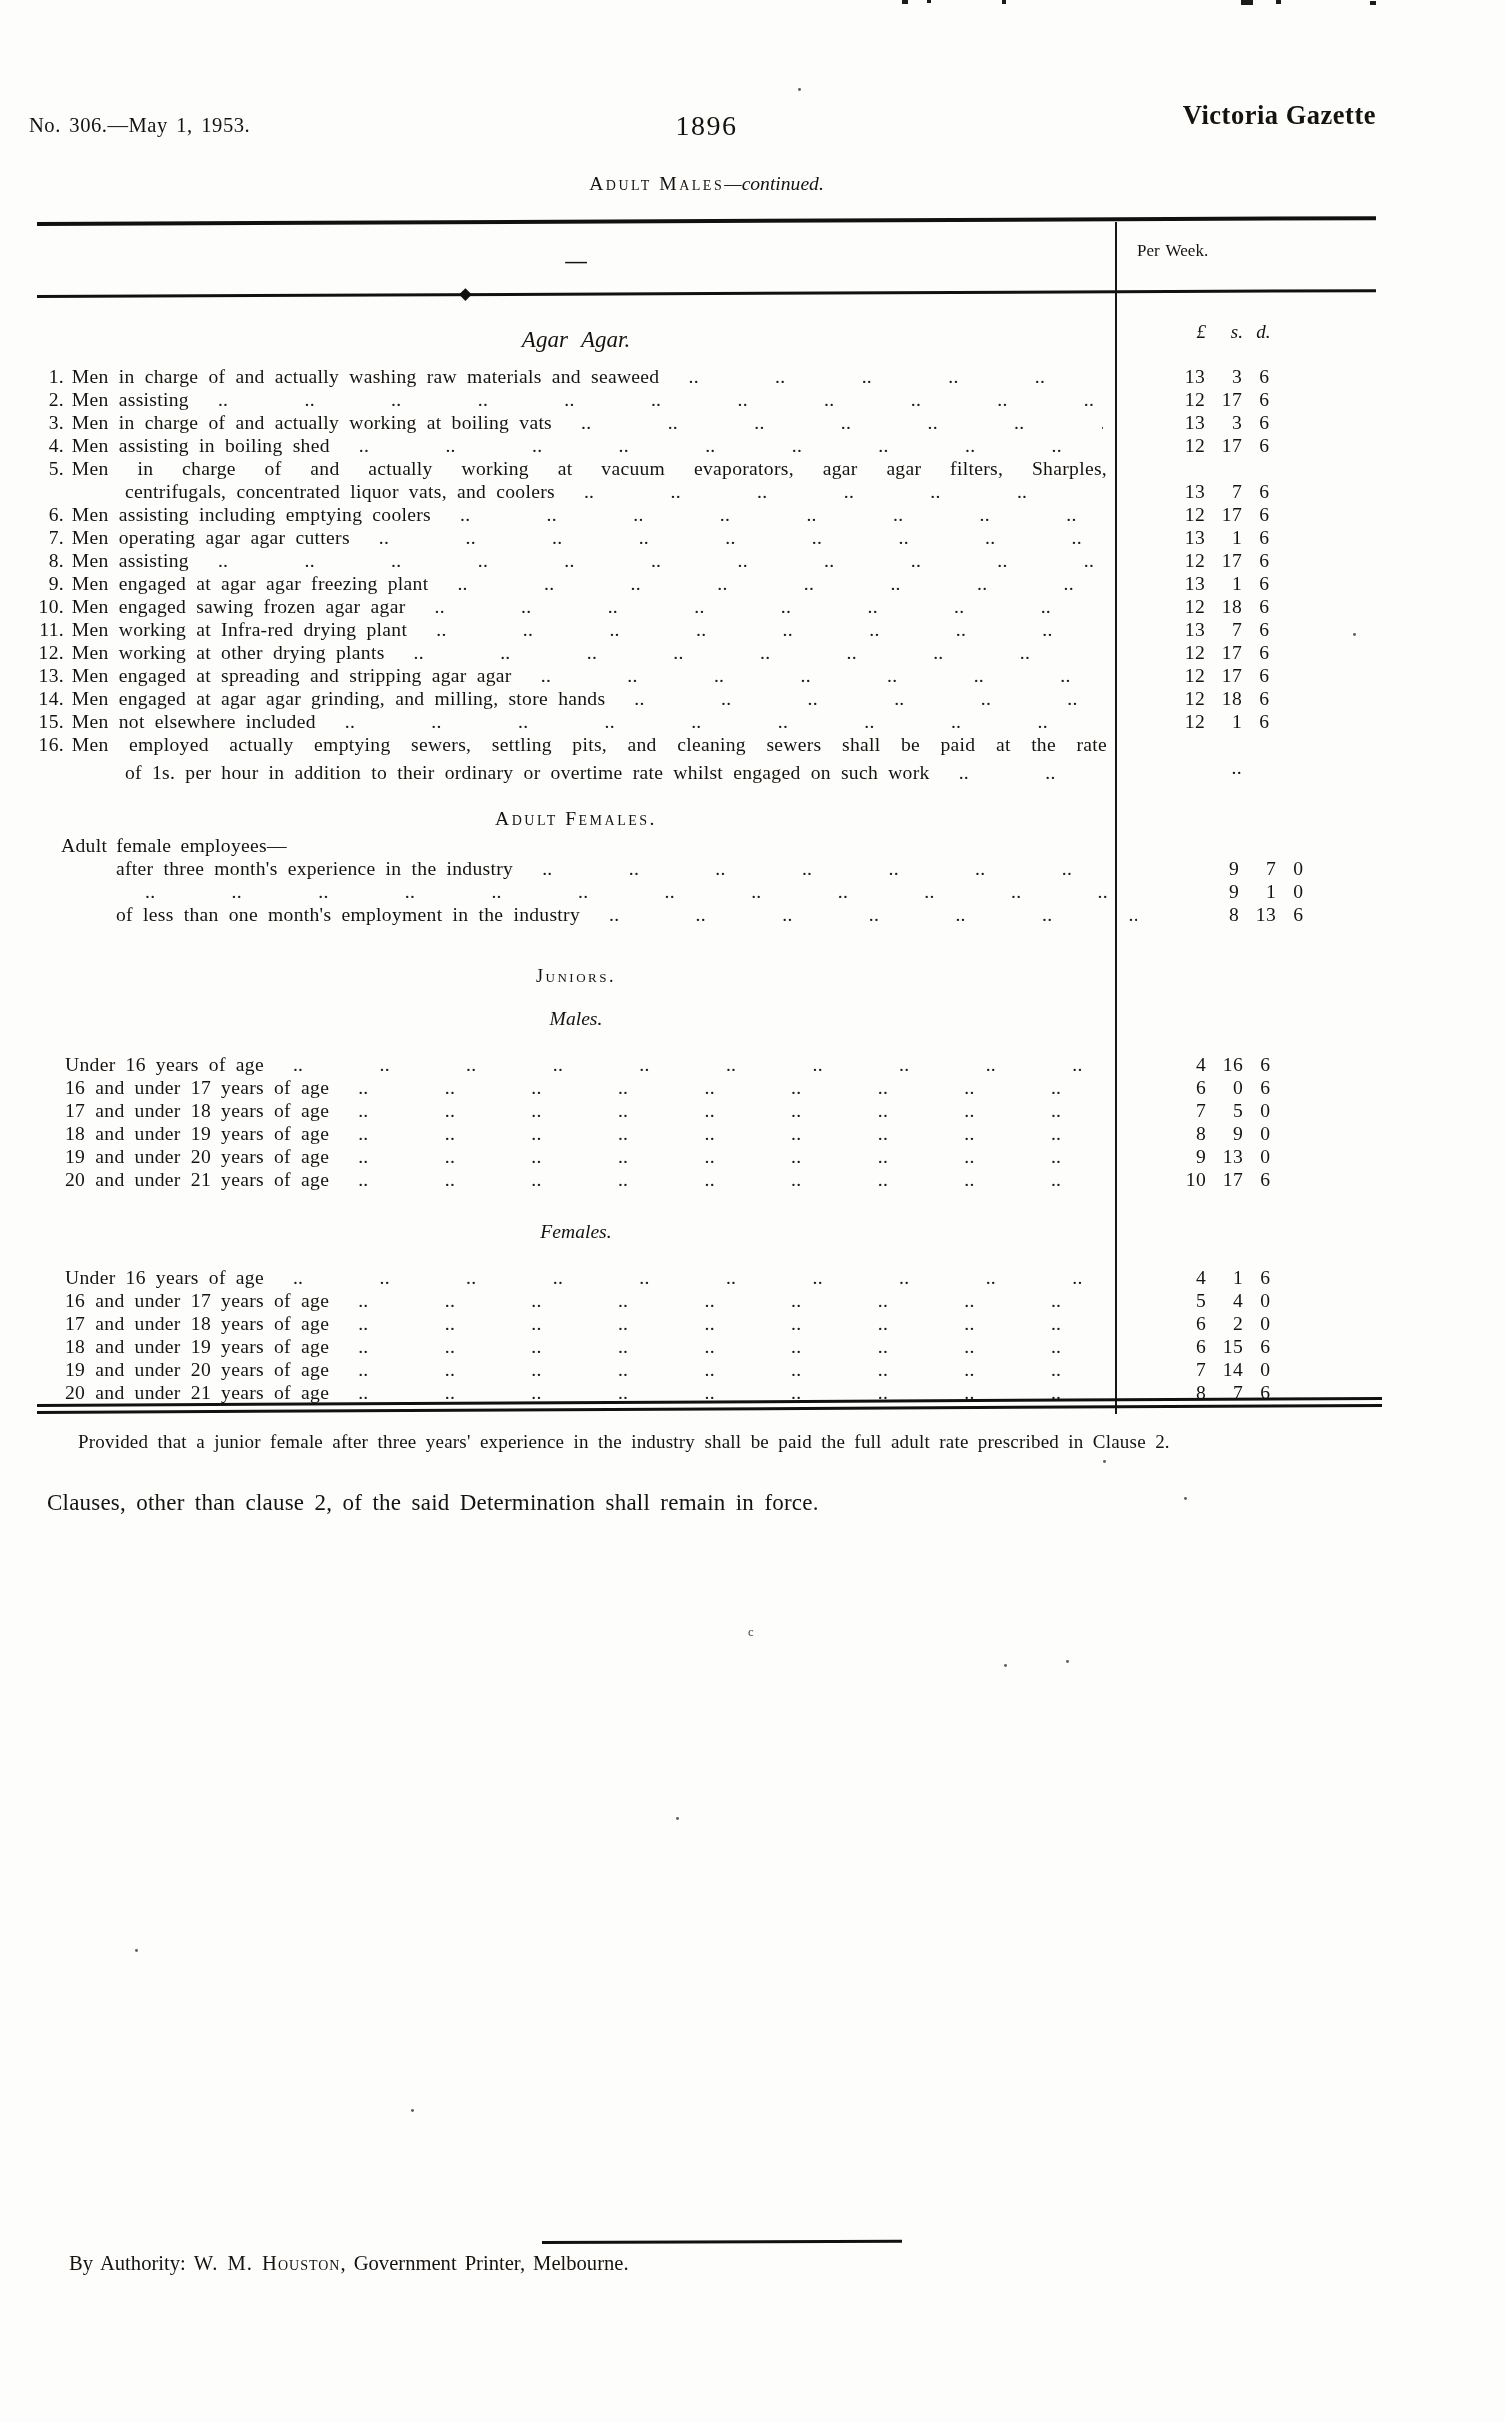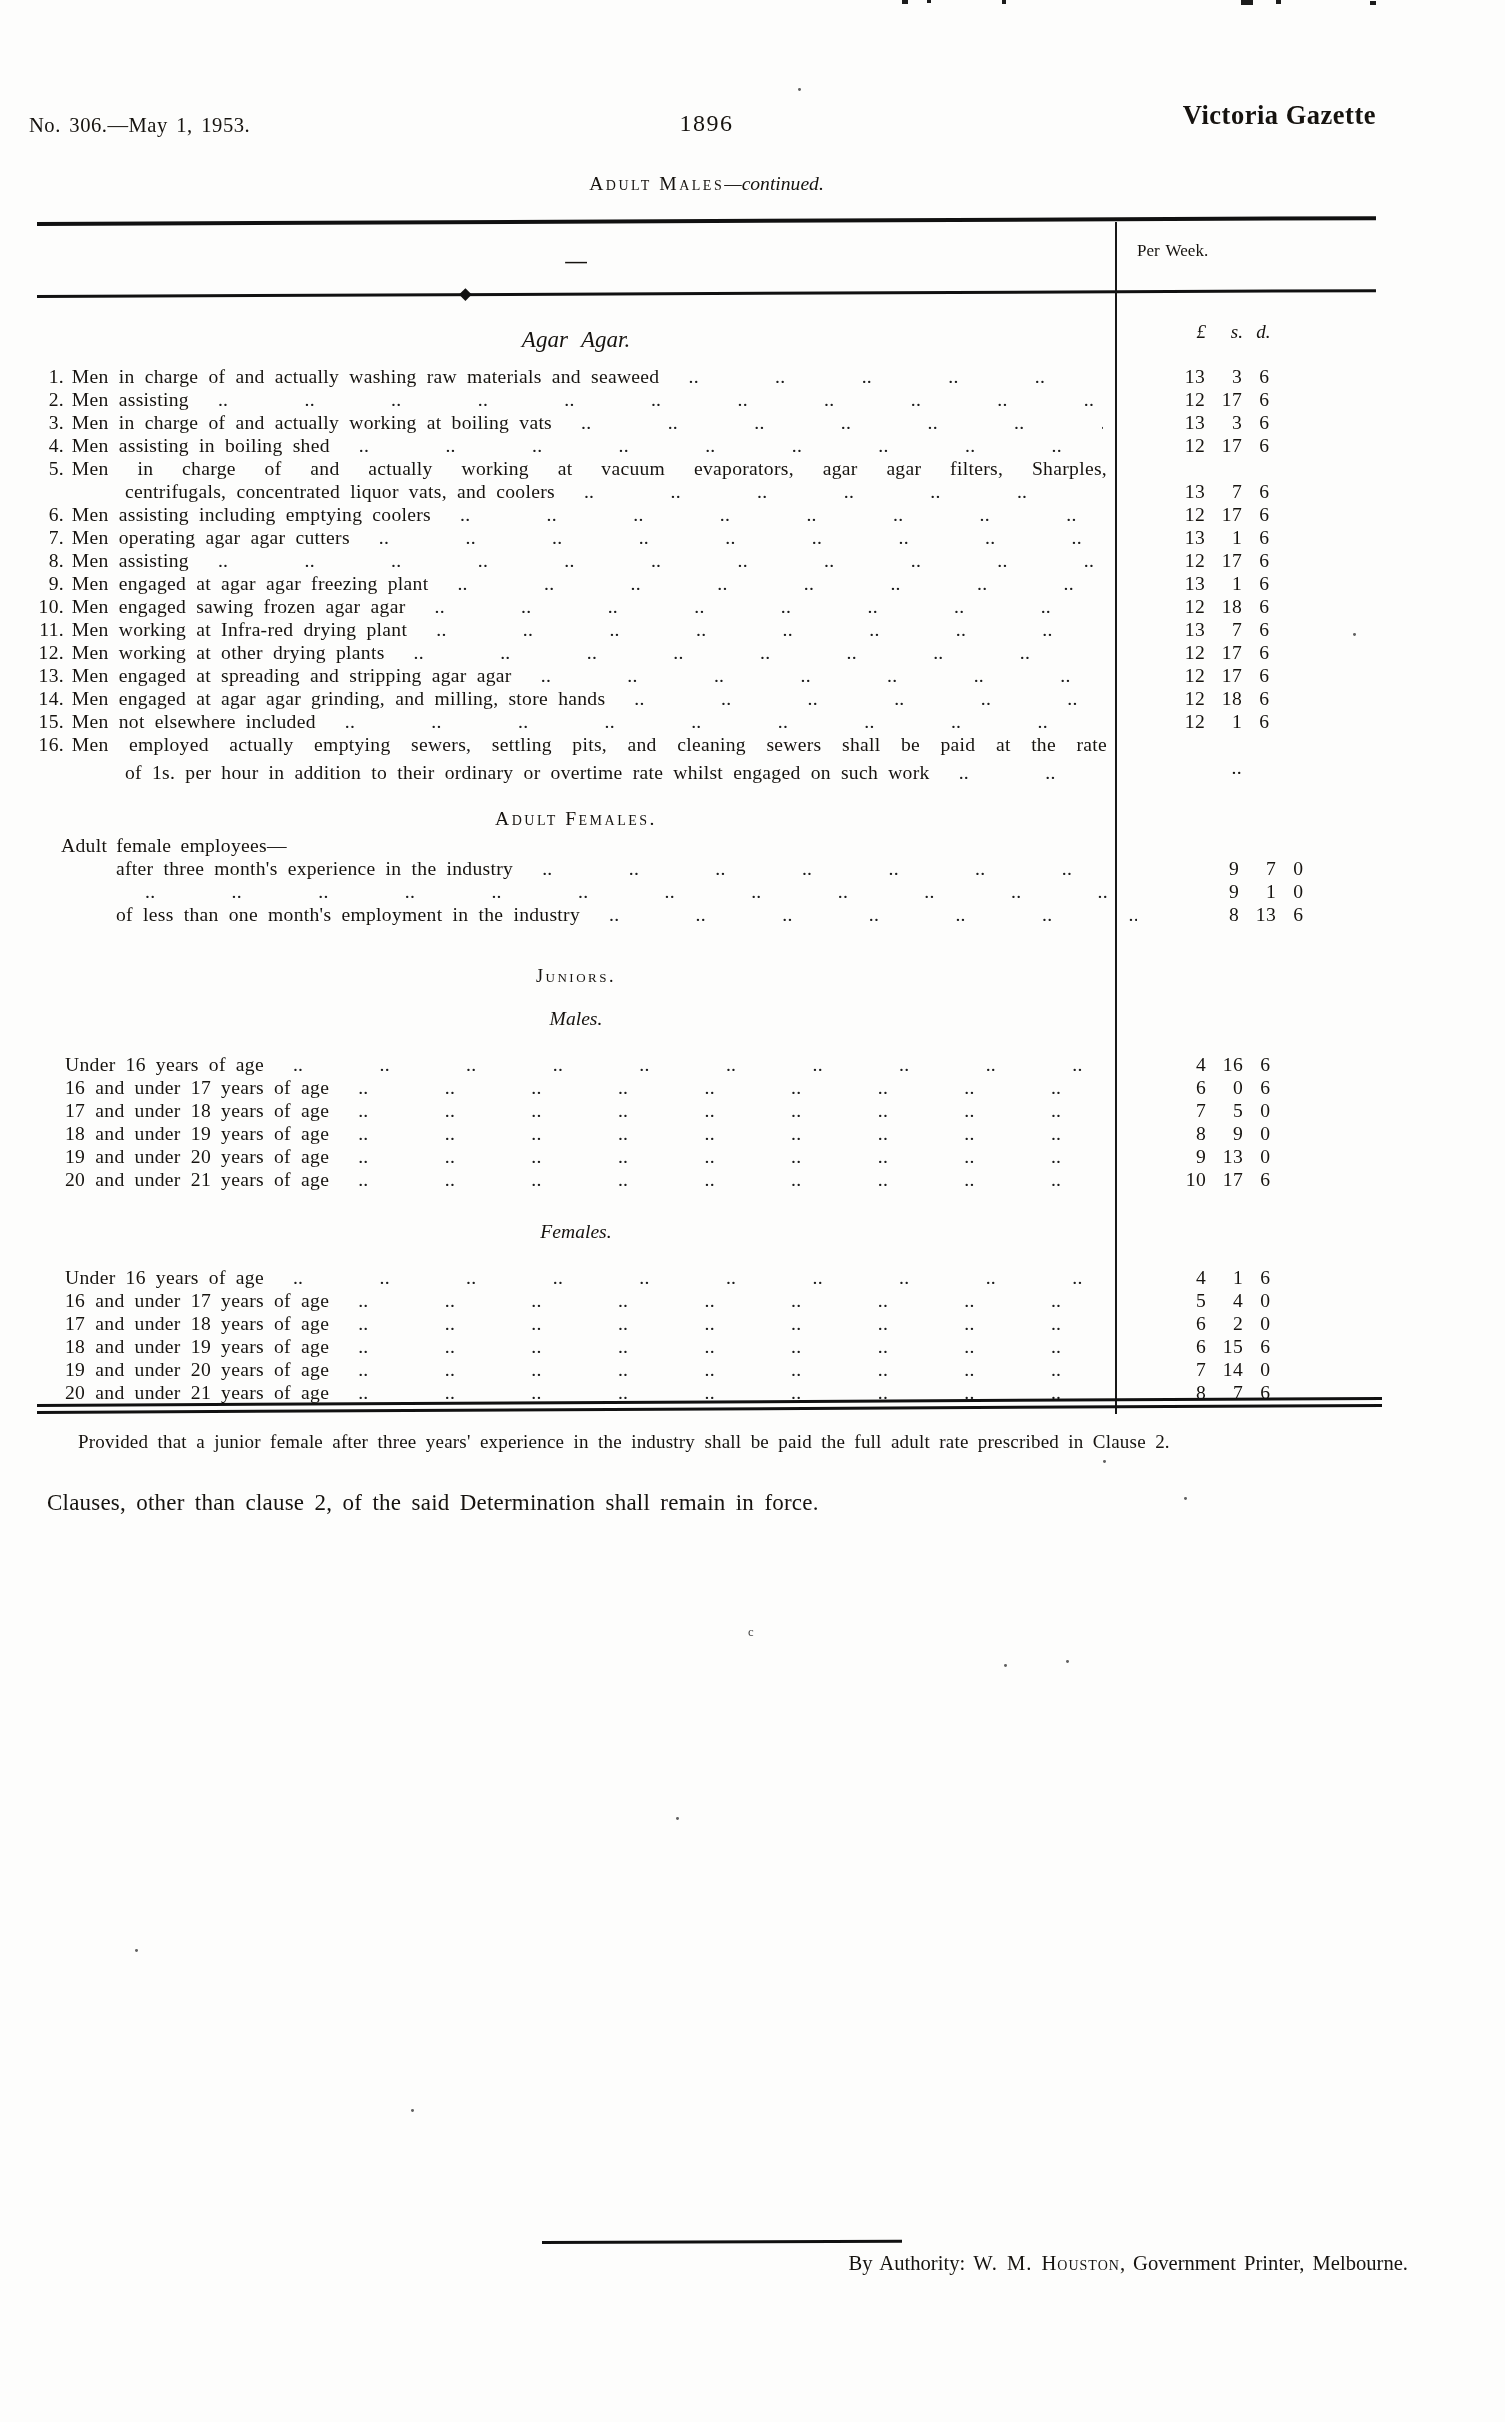--- a/index.html
+++ b/index.html
@@ -17,21 +17,21 @@
   .num{flex:0 0 29px;text-align:right;padding-right:7.8px;white-space:nowrap;}
   .txt{white-space:nowrap;}
   .ldr{flex:1 1 auto;overflow:hidden;white-space:nowrap;word-spacing:71px;padding-left:29px;margin-right:45px;color:#1b1b1b;}
   .rate{flex:0 0 122px;display:flex;white-space:nowrap;}
   .rp{flex:0 0 57px;text-align:right;}
   .rs{flex:0 0 37px;text-align:right;}
   .rd{flex:0 0 27.4px;text-align:right;}
   .cont{padding-left:90px;}
   .jtxt{flex:1 1 auto;text-align:justify;text-align-last:justify;margin-right:163px;}
   #hdr-left{left:29px;top:114px;font-size:20.6px;letter-spacing:0.5px;word-spacing:2.9px;}
-  #hdr-center{top:110px;font-size:24px;letter-spacing:1.5px;text-align:center;}
+  #hdr-center{top:110px;font-size:28px;letter-spacing:1.5px;text-align:center;}
   #hdr-right{left:37px;top:100px;width:1339px;text-align:right;font-size:26.5px;font-weight:bold;letter-spacing:0.5px;}
   #continued-h{top:173px;font-size:19.6px;}
   #rule-top{left:37px;top:222px;width:1339px;height:3.9px;}
   #perweek{left:1137px;top:241px;width:147px;text-align:left;font-size:17px;word-spacing:2px;}
   #dash-mark{top:249px;font-size:21.6px;font-weight:bold;}
   #rule-mid{left:37px;top:295px;width:1339px;height:2.9px;}
   #diamond{left:461px;top:290px;width:8.8px;height:8.8px;background:#111;transform:rotate(45deg);}
   #vrule{left:1115px;top:222px;width:2px;height:1192px;background:#181818;}
   #agar-title{top:327px;font-size:23px;word-spacing:7.8px;font-family:Liberation Serif, serif;}
   #cur-hdr{left:1149px;top:321px;width:122px;display:flex;font-size:19px;}
@@ -42,21 +42,21 @@
   #juniors-h{top:966px;font-size:18px;}
   #males-h{top:1008px;font-size:19.6px;}
   #jm-rows{left:65px;top:1053px;width:1206px;}
   #females2-h{top:1221px;font-size:19.6px;}
   #jf-rows{left:65px;top:1266px;width:1206px;}
   #rule-b1{left:37px;top:1404px;width:1345px;height:2.9px;transform:rotate(-0.3deg);}
   #rule-b2{left:37px;top:1411px;width:1345px;height:2.9px;transform:rotate(-0.3deg);}
   #proviso{left:78px;top:1431px;font-size:19px;letter-spacing:0.2px;word-spacing:4.4px;}
   #clauses{left:47px;top:1490px;font-size:23px;letter-spacing:0.2px;word-spacing:4.4px;}
   #footer-rule{left:542px;top:2241px;width:360px;height:2.9px;transform:rotate(-0.2deg);}
-  #footer-line{left:69px;top:2252px;width:1339px;text-align:right;font-size:20.6px;word-spacing:2.9px;}
+  #footer-line{left:69px;top:2252px;width:1339px;text-align:left;font-size:20.6px;word-spacing:2.9px;}
   .speck{position:absolute;background:#1c1c1c;}
   .dotk{position:absolute;width:2.9px;height:2.9px;border-radius:50%;background:#3a3a3a;opacity:.8;}
   .cmark{position:absolute;font-size:12.7px;color:#444;}
 </style>
 </head>
 <body>
 
 <div class="page">
 
   <div>

